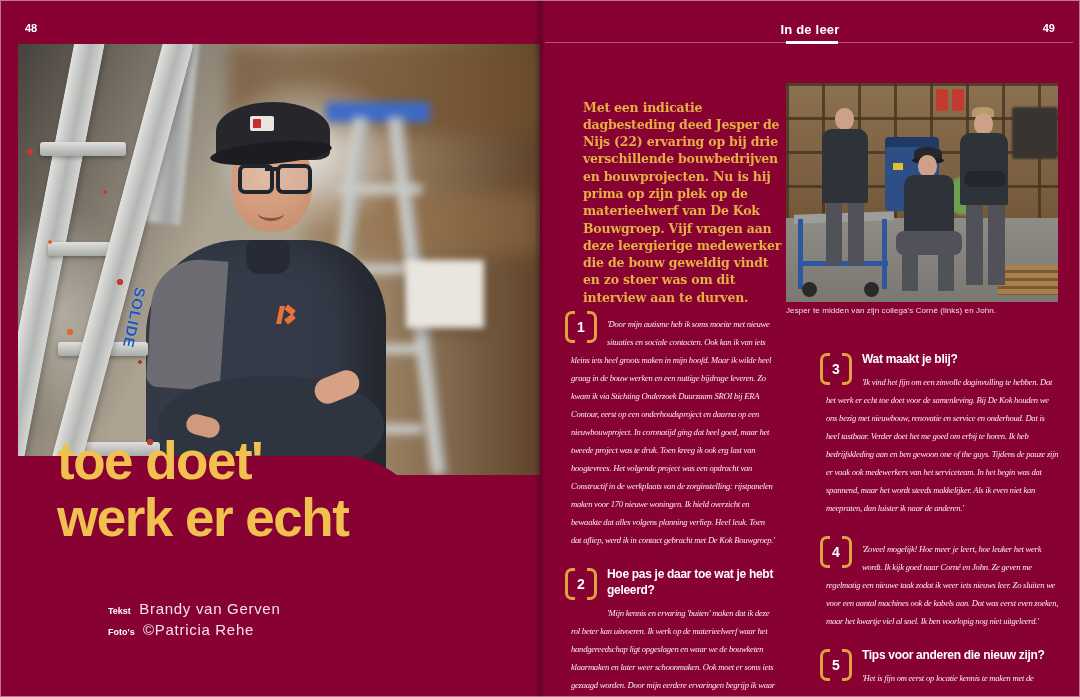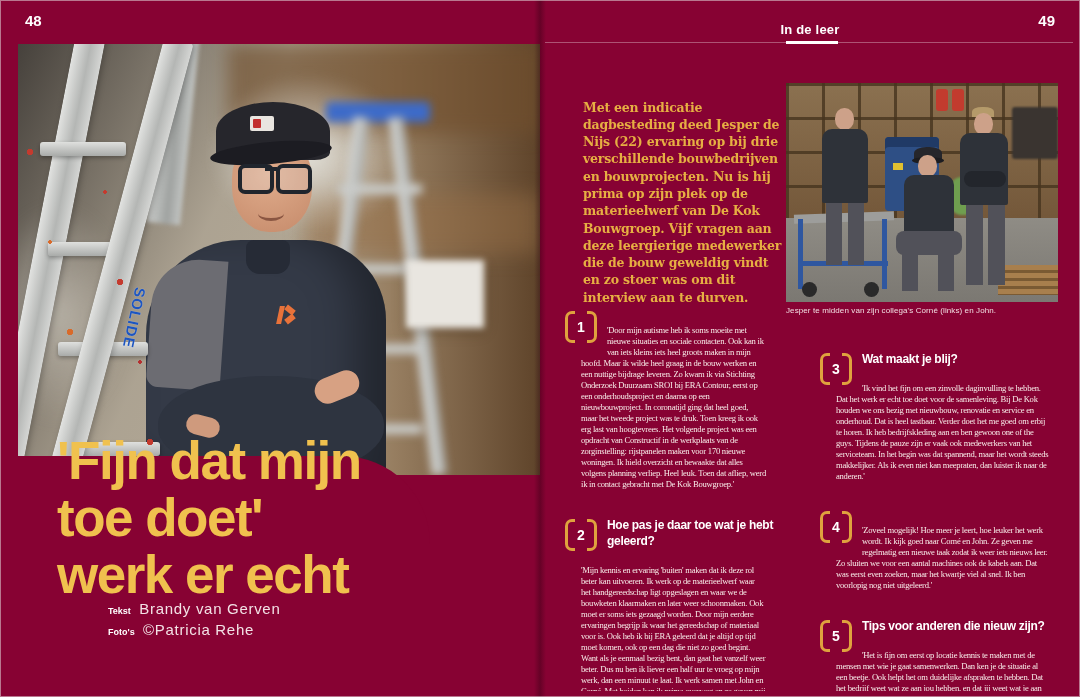--- a/index.html
+++ b/index.html
@@ -1,21 +1,21 @@
 <!DOCTYPE html>
 <html><head>
 <meta charset="utf-8">
 <style>
   html,body{margin:0;padding:0;background:#5c0222;}
   .stage{position:relative;width:1080px;height:697px;background:#870233;overflow:hidden;
          font-family:"Liberation Sans",sans-serif;}
   .frame{position:absolute;inset:0;border:1px solid rgba(225,218,218,.55);pointer-events:none;z-index:60;}
 
   
-  .pagenum{position:absolute;top:12px;font-size:15px;font-weight:bold;color:#fff;z-index:40;}
+  .pagenum{position:absolute;top:22px;font-size:11px;font-weight:bold;color:#fff;z-index:40;}
   .pagenum-48{left:25px;}
   .pagenum-49{right:25px;}
   .section-title{position:absolute;left:540px;top:22px;width:540px;text-align:center;
                  font-size:13px;font-weight:bold;color:#fff;z-index:40;letter-spacing:.2px;}
   .title-underline{position:absolute;left:786px;top:41px;width:52px;height:3px;background:#fff;z-index:41;}
   .hairline{position:absolute;left:545px;top:42px;width:528px;height:1px;background:rgba(255,255,255,.32);z-index:39;}
   .gutter{position:absolute;left:534px;top:0;width:12px;height:697px;z-index:30;pointer-events:none;
           background:linear-gradient(90deg,rgba(0,0,0,0),rgba(40,0,15,.35) 50%,rgba(0,0,0,0));}
 
   
@@ -142,22 +142,22 @@
   .qa-col{position:absolute;z-index:10;}
   .qa-col-left{left:565px;top:309px;width:217px;height:382px;overflow:hidden;}
   .qa-col-right{left:820px;top:351px;width:245px;height:340px;overflow:hidden;}
   .qa{overflow:hidden;margin-bottom:11px;}
   .badge{float:left;width:26px;height:26px;border:3px solid #dfa23e;border-radius:7px;
          margin:2px 10px 6px 0;position:relative;text-align:center;}
   .badge::before,.badge::after{content:"";position:absolute;left:50%;margin-left:-6px;width:12px;height:3px;background:#870233;}
   .badge::before{top:-3px;} .badge::after{bottom:-3px;}
   .badge-num{font-size:14px;font-weight:bold;color:#fff;line-height:26px;}
   .qa-q{margin:0 0 3px 0;font-size:12px;font-weight:bold;color:#fff;line-height:16px;letter-spacing:-.3px;}
-  .qa-a{margin:16px;font-family:"Liberation Serif",serif;font-size:8.6px;line-height:11px;
-        letter-spacing:-.25px;color:#f8ece9;}
+  .qa-a{margin:6px;font-family:"Liberation Serif",serif;font-size:8.6px;line-height:18px;
+        letter-spacing:-.25px;color:#f8ece9;font-style:italic;}
   .qa-end{color:#e6af43;font-size:8.6px;}
 </style>
 </head>
 <body>
 
 <div class="stage">
 
   <div class="pagenum pagenum-48">48</div>
 
   <figure class="photo photo-left" style="margin:0;">
@@ -207,21 +207,20 @@
       <div class="sl-rung" style="left:48px;top:310px;width:90px;"></div>
       <div class="sl-rung" style="left:58px;top:410px;width:92px;"></div>
       <div class="sl-rail f"></div>
       <div class="splat"></div>
       <span class="ladder-text">SOLIDE</span>
     </div>
   </figure>
 
   <div class="quote-panel"></div>
   <div class="pull-quote">
-    <div>'Fijn dat mijn</div>
     <div>toe doet'</div>
     <div>werk er echt</div>
   </div>
 
   <div class="byline">
     <div class="byline-row">
       <span class="byline-label">Tekst</span>
       <span class="byline-name">Brandy van Gerven</span>
     </div>
     <div class="byline-row">

